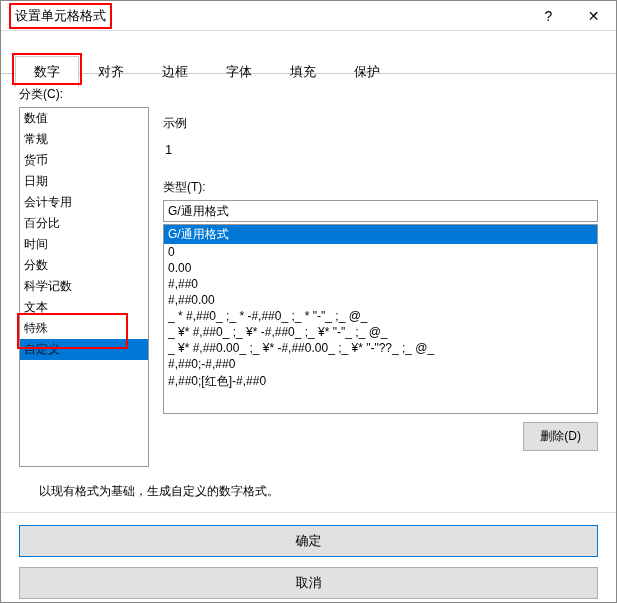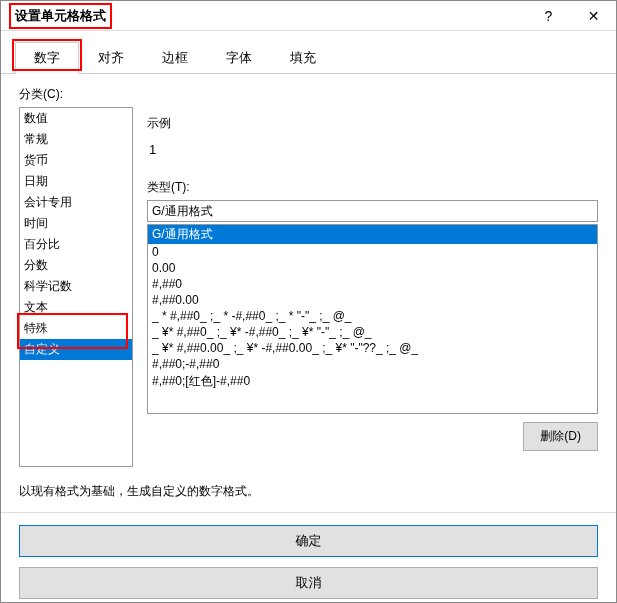--- a/index.html
+++ b/index.html
@@ -1,45 +1,45 @@
 <!DOCTYPE html>
 <html><head>
 <meta charset="utf-8">
 <style>
 * { box-sizing: border-box; margin: 0; padding: 0; }
 body { font-family: "Microsoft YaHei", Arial, sans-serif; font-size: 12px; background: #fff; }
 .dialog { width: 617px; height: 603px; border: 1px solid #888; background: #fff; display: flex; flex-direction: column; }
 .titlebar { height: 30px; display: flex; align-items: center; border-bottom: 1px solid #ddd; padding-left: 8px; }
-.title-highlight { border: 2px solid #ff0000; padding: 2px 4px; font-size: 13px; font-weight: bold; }
+.title-highlight { border: 2px solid #ff0000; padding: 2px 4px; font-size: 13px; }
 .titlebar-right { margin-left: auto; display: flex; }
 .titlebar-btn { width: 45px; height: 30px; display: flex; align-items: center; justify-content: center; font-size: 14px; cursor: pointer; }
 .tabs { display: flex; padding: 10px 14px 0 14px; border-bottom: 1px solid #ccc; gap: 0; }
-.tab { padding: 6px 18px; cursor: pointer; font-size: 13px; border: 1px solid transparent; border-bottom: none; position: relative; top: 1px; }
+.tab { padding: 6px 18px; cursor: pointer; font-size: 13px; border: 1px solid transparent; border-bottom: none; position: relative; top: 15px; }
 .tab.active { border: 1px solid #ccc; border-bottom: 1px solid #fff; background: #fff; }
 .tab-highlight { position: absolute; border: 2px solid #ff0000; top: -4px; left: -4px; right: -4px; bottom: 2px; pointer-events: none; }
 .body { flex: 1; padding: 12px 18px; display: flex; flex-direction: column; }
 .main-row { display: flex; gap: 14px; flex: 1; }
-.left-col { width: 114px; display: flex; flex-direction: column; }
+.left-col { width: 130px; display: flex; flex-direction: column; }
 .label { margin-bottom: 4px; font-size: 12px; }
 .listbox-wrap { position: relative; flex: 1; }
 .listbox { border: 1px solid #999; height: 360px; overflow-y: scroll; background: #fff; }
 .listbox-item { padding: 2px 4px; cursor: pointer; font-size: 12px; white-space: nowrap; overflow: hidden; }
-.listbox-item.selected { background: #0078d7; color: #e5e5e5; }
+.listbox-item.selected { background: #0078d7; color: #0f172a; }
 .red-box { position: absolute; border: 2px solid #ff0000; pointer-events: none; top: 206px; left: -2px; width: 111px; height: 36px; }
 .right-col { flex: 1; display: flex; flex-direction: column; margin-top: 29px; }
 .sample-area { border: 0; padding: 0 0 12px 0; }
 .sample-value { padding: 6px 2px 10px 2px; font-size: 13px; }
 .type-input { width: 100%; border: 1px solid #999; padding: 3px 4px; font-size: 12px; margin-bottom: 2px; }
 .format-list { border: 1px solid #999; height: 190px; overflow-y: scroll; background: #fff; }
 .format-item { padding: 1px 4px; cursor: pointer; font-size: 12px; white-space: nowrap; overflow: hidden; font-family: Arial, sans-serif; }
 .format-item.selected { background: #0078d7; color: #fff; }
 .delete-row { display: flex; justify-content: flex-end; margin-top: 8px; }
 .btn { border: 1px solid #adadad; background: #e1e1e1; padding: 5px 16px; cursor: pointer; font-size: 12px; }
 .btn.primary { border: 1px solid #0078d7; }
-.note { margin-top: 16px; font-size: 12px; }
+.note { margin-top: 16px; font-size: 12px; margin-left: 20px; }
 .footer { border-top: 1px solid #ddd; padding: 12px 18px; display: flex; justify-content: center; gap: 10px; flex-direction: column; }
 .footer .btn { padding: 6px 26px; font-size: 13px; }
 </style>
 </head>
 <body>
 
 <div class="dialog">
 
   <div class="titlebar">
     <span class="title-highlight">设置单元格格式</span>
@@ -51,35 +51,36 @@
 
   <div class="tabs">
     <div class="tab active" style="position:relative;">
       <span>数字</span>
       <div class="tab-highlight"></div>
     </div>
     <div class="tab">对齐</div>
     <div class="tab">边框</div>
     <div class="tab">字体</div>
     <div class="tab">填充</div>
+    <div class="tab">保护</div>
   </div>
 
   <div class="body">
     <div class="main-row">
       <div class="left-col">
         <div class="label">分类(C):</div>
         <div class="listbox-wrap">
           <div class="listbox">
             <div class="listbox-item">数值</div>
             <div class="listbox-item">常规</div>
             <div class="listbox-item">货币</div>
             <div class="listbox-item">日期</div>
             <div class="listbox-item">会计专用</div>
+            <div class="listbox-item">百分比</div>
             <div class="listbox-item">时间</div>
-            <div class="listbox-item">百分比</div>
             <div class="listbox-item">分数</div>
             <div class="listbox-item">科学记数</div>
             <div class="listbox-item">文本</div>
             <div class="listbox-item">特殊</div>
             <div class="listbox-item selected">自定义</div>
           </div>
           <div class="red-box"></div>
         </div>
       </div>
 

